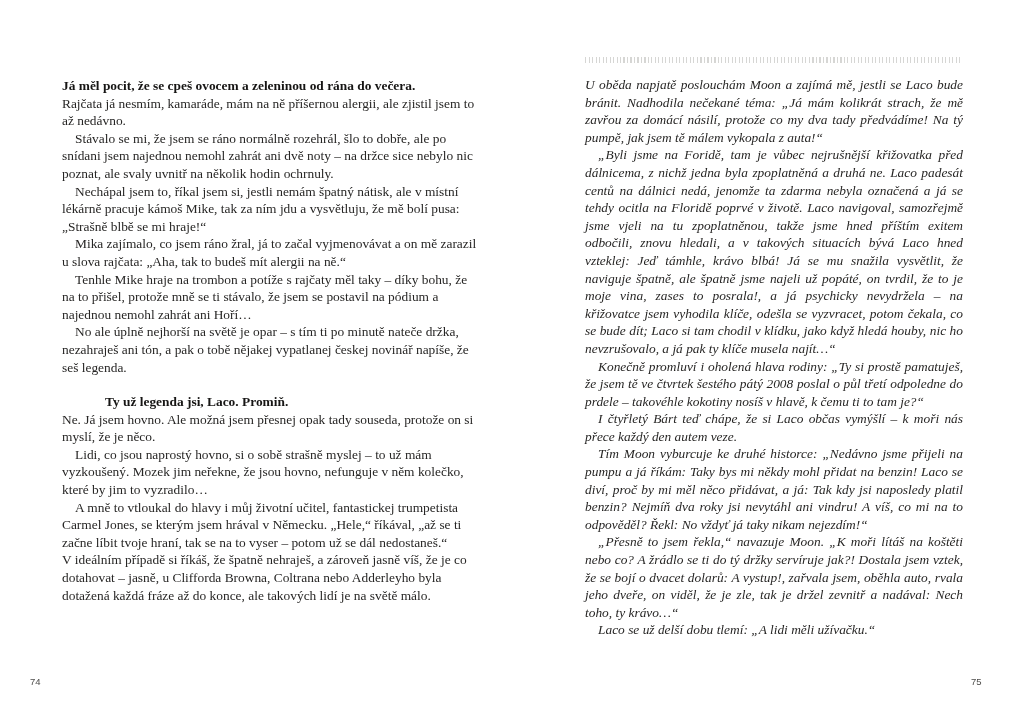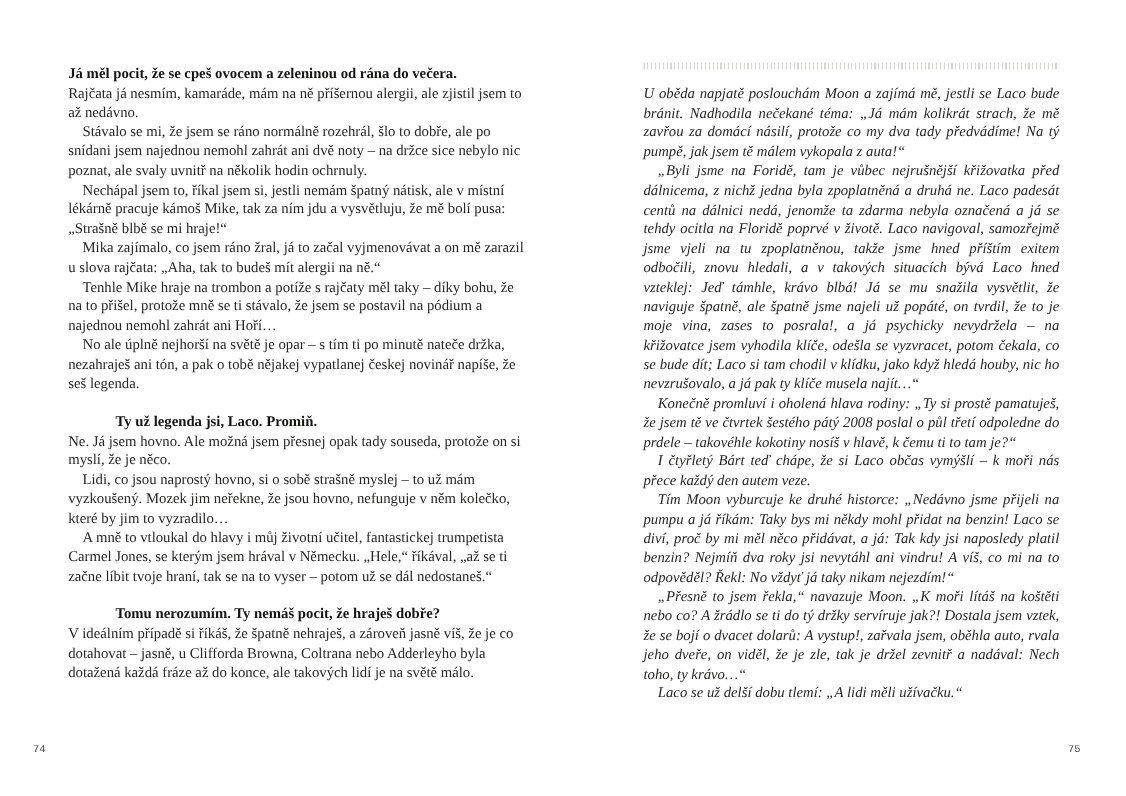--- a/index.html
+++ b/index.html
@@ -31,35 +31,36 @@
     top: 57px;
     width: 378px;
     text-align: justify;
     font-style: italic;
   }
   .page p { margin: 0; }
   .page p.indent { text-indent: 13px; }
   .page p.qhead {
     font-weight: 700;
     color: #161514;
+    margin-top: 19px;
   }
   .page p.qhead.spaced { margin-top: 17px; margin-left: 43px; }
   .hatch {
     height: 6px;
     width: 100%;
     margin-bottom: 13px;
     background: repeating-linear-gradient(
       to right,
       #d6d6d4 0px, #d6d6d4 1px,
       transparent 1px, transparent 3.5px
     );
   }
   .folio {
     position: absolute;
-    font-family: Liberation Mono, monospace;
+    font-family: Liberation Sans, sans-serif;
     font-size: 9.5px;
     color: #4d4c4a;
   }
   .folio-left { left: 30px; top: 676px; }
   .folio-right { left: 971px; top: 676px; }
 </style>
 </head>
 <body>
 
 <div class="page page-left">
@@ -67,21 +68,20 @@
   <p>Rajčata já nesmím, kamaráde, mám na ně příšernou alergii, ale zjistil jsem to až nedávno.</p>
   <p class="indent">Stávalo se mi, že jsem se ráno normálně rozehrál, šlo to dobře, ale po snídani jsem najednou nemohl zahrát ani dvě noty – na držce sice nebylo nic poznat, ale svaly uvnitř na několik hodin ochrnuly.</p>
   <p class="indent">Nechápal jsem to, říkal jsem si, jestli nemám špatný nátisk, ale v místní lékárně pracuje kámoš Mike, tak za ním jdu a vysvětluju, že mě bolí pusa: „Strašně blbě se mi hraje!“</p>
   <p class="indent">Mika zajímalo, co jsem ráno žral, já to začal vyjmenovávat a on mě zarazil u slova rajčata: „Aha, tak to budeš mít alergii na ně.“</p>
   <p class="indent">Tenhle Mike hraje na trombon a potíže s rajčaty měl taky – díky bohu, že na to přišel, protože mně se ti stávalo, že jsem se postavil na pódium a najednou nemohl zahrát ani Hoří…</p>
   <p class="indent">No ale úplně nejhorší na světě je opar – s tím ti po minutě nateče držka, nezahraješ ani tón, a pak o tobě nějakej vypatlanej českej novinář napíše, že seš legenda.</p>
   <p class="qhead spaced">Ty už legenda jsi, Laco. Promiň.</p>
   <p>Ne. Já jsem hovno. Ale možná jsem přesnej opak tady souseda, protože on si myslí, že je něco.</p>
   <p class="indent">Lidi, co jsou naprostý hovno, si o sobě strašně myslej – to už mám vyzkoušený. Mozek jim neřekne, že jsou hovno, nefunguje v něm kolečko, které by jim to vyzradilo…</p>
   <p class="indent">A mně to vtloukal do hlavy i můj životní učitel, fantastickej trumpetista Carmel Jones, se kterým jsem hrával v Německu. „Hele,“ říkával, „až se ti začne líbit tvoje hraní, tak se na to vyser – potom už se dál nedostaneš.“</p>
-  <p class="qhead spaced">Tomu nerozumím. Ty nemáš pocit, že hraješ dobře?</p>
   <p>V ideálním případě si říkáš, že špatně nehraješ, a zároveň jasně víš, že je co dotahovat – jasně, u Clifforda Browna, Coltrana nebo Adderleyho byla dotažená každá fráze až do konce, ale takových lidí je na světě málo.</p>
 </div>
 
 <div class="page page-right">
   <div class="hatch"></div>
   <p>U oběda napjatě poslouchám Moon a zajímá mě, jestli se Laco bude bránit. Nadhodila nečekané téma: „Já mám kolikrát strach, že mě zavřou za domácí násilí, protože co my dva tady předvádíme! Na tý pumpě, jak jsem tě málem vykopala z auta!“</p>
   <p class="indent">„Byli jsme na Foridě, tam je vůbec nejrušnější křižovatka před dálnicema, z nichž jedna byla zpoplatněná a druhá ne. Laco padesát centů na dálnici nedá, jenomže ta zdarma nebyla označená a já se tehdy ocitla na Floridě poprvé v životě. Laco navigoval, samozřejmě jsme vjeli na tu zpoplatněnou, takže jsme hned příštím exitem odbočili, znovu hledali, a v takových situacích bývá Laco hned vzteklej: Jeď támhle, krávo blbá! Já se mu snažila vysvětlit, že naviguje špatně, ale špatně jsme najeli už popáté, on tvrdil, že to je moje vina, zases to posrala!, a já psychicky nevydržela – na křižovatce jsem vyhodila klíče, odešla se vyzvracet, potom čekala, co se bude dít; Laco si tam chodil v klídku, jako když hledá houby, nic ho nevzrušovalo, a já pak ty klíče musela najít…“</p>
   <p class="indent">Konečně promluví i oholená hlava rodiny: „Ty si prostě pamatuješ, že jsem tě ve čtvrtek šestého pátý 2008 poslal o půl třetí odpoledne do prdele – takovéhle kokotiny nosíš v hlavě, k čemu ti to tam je?“</p>
   <p class="indent">I čtyřletý Bárt teď chápe, že si Laco občas vymýšlí – k moři nás přece každý den autem veze.</p>
   <p class="indent">Tím Moon vyburcuje ke druhé historce: „Nedávno jsme přijeli na pumpu a já říkám: Taky bys mi někdy mohl přidat na benzin! Laco se diví, proč by mi měl něco přidávat, a já: Tak kdy jsi naposledy platil benzin? Nejmíň dva roky jsi nevytáhl ani vindru! A víš, co mi na to odpověděl? Řekl: No vždyť já taky nikam nejezdím!“</p>

